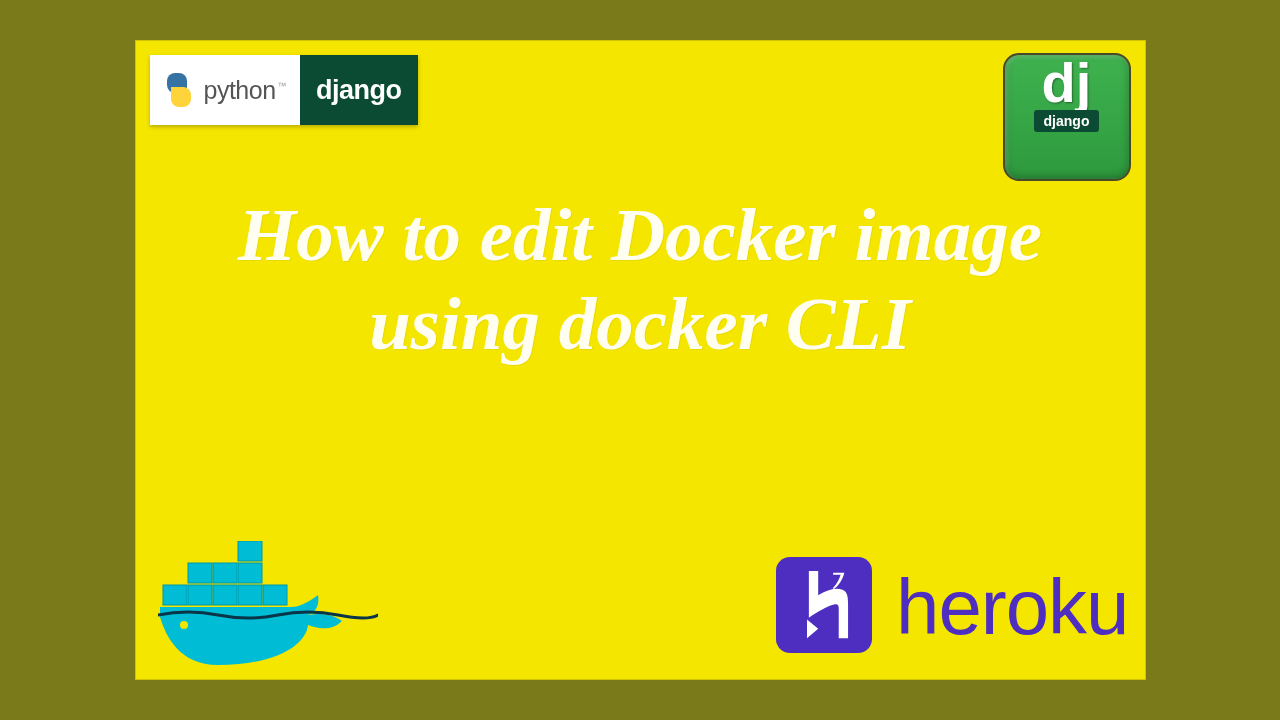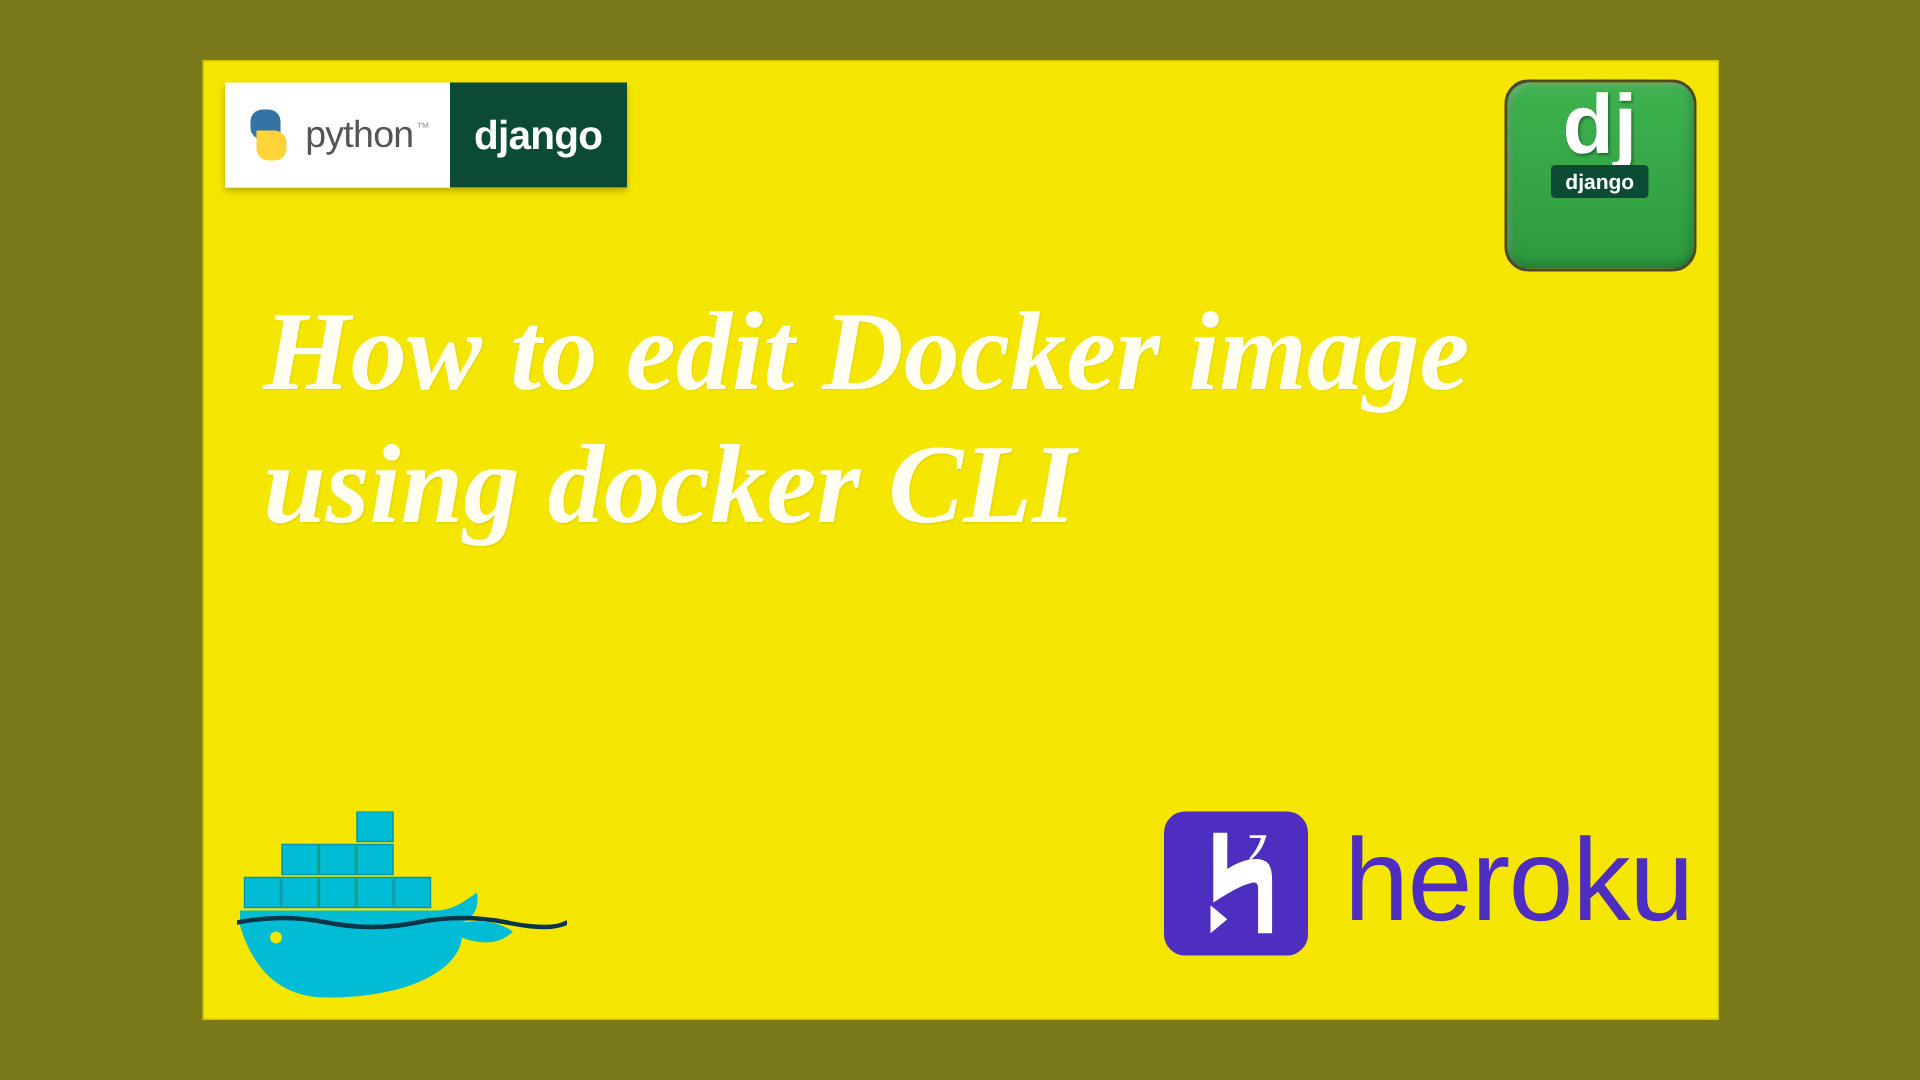--- a/index.html
+++ b/index.html
@@ -112,20 +112,21 @@
     font-weight: 700;
     padding: 3px 10px;
     border-radius: 3px;
   }
   
   .title {
     position: absolute;
     top: 150px;
     left: 0; right: 0;
     padding: 0 40px;
+    text-align: center;
     font-style: italic;
     font-weight: 700;
     font-size: 75px;
     line-height: 1.18;
     color: #fffef0;
     text-shadow: 1px 1px 0 rgba(0,0,0,0.05);
   }
   
   .docker-wrap {
     position: absolute;
@@ -144,24 +145,24 @@
   }
   .whale {
     width: 220px;
     height: 130px;
     position: relative;
   }
   .whale svg { width: 100%; height: 100%; }
   
   .heroku-wrap {
     position: absolute;
-    bottom: 42px;
+    bottom: 26px;
     right: 16px;
     display: flex;
-    align-items: flex-start;
+    align-items: flex-end;
     gap: 24px;
   }
   .heroku-ico {
     width: 96px; height: 96px;
     background: #4d2ec0;
     border-radius: 14px;
     position: relative;
     display:flex;
     align-items:center;
     justify-content:center;

